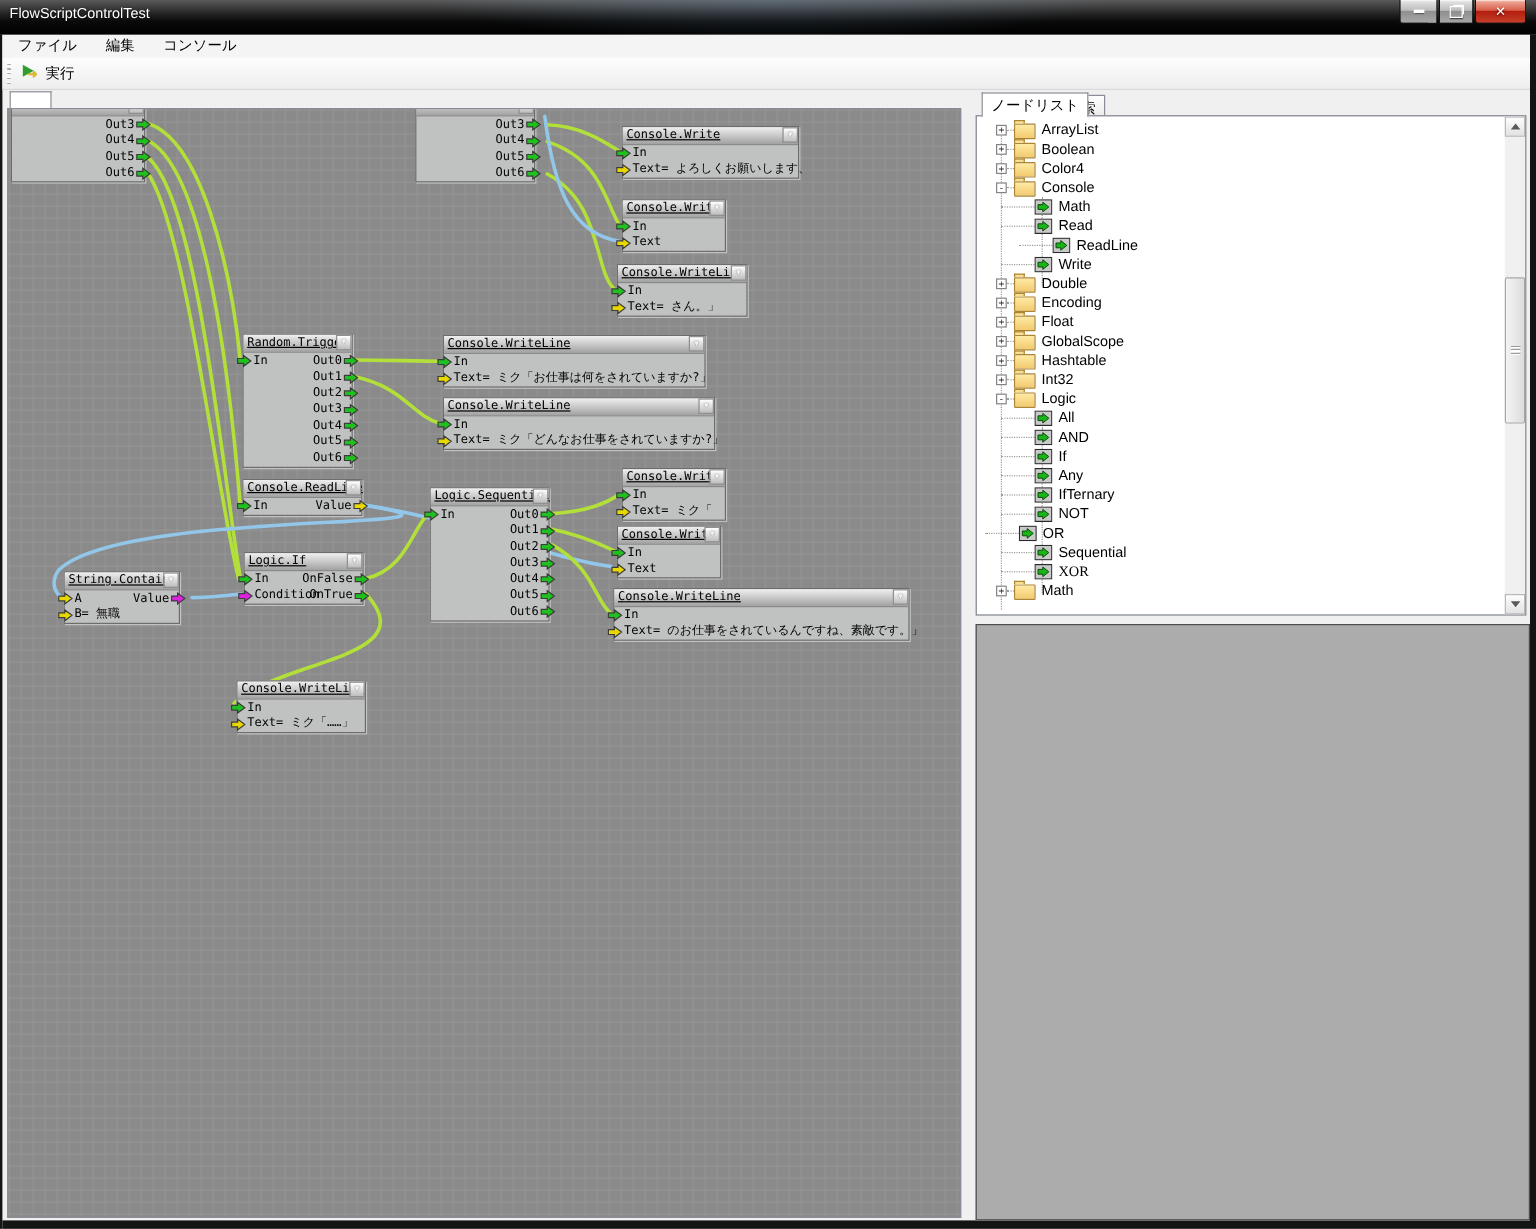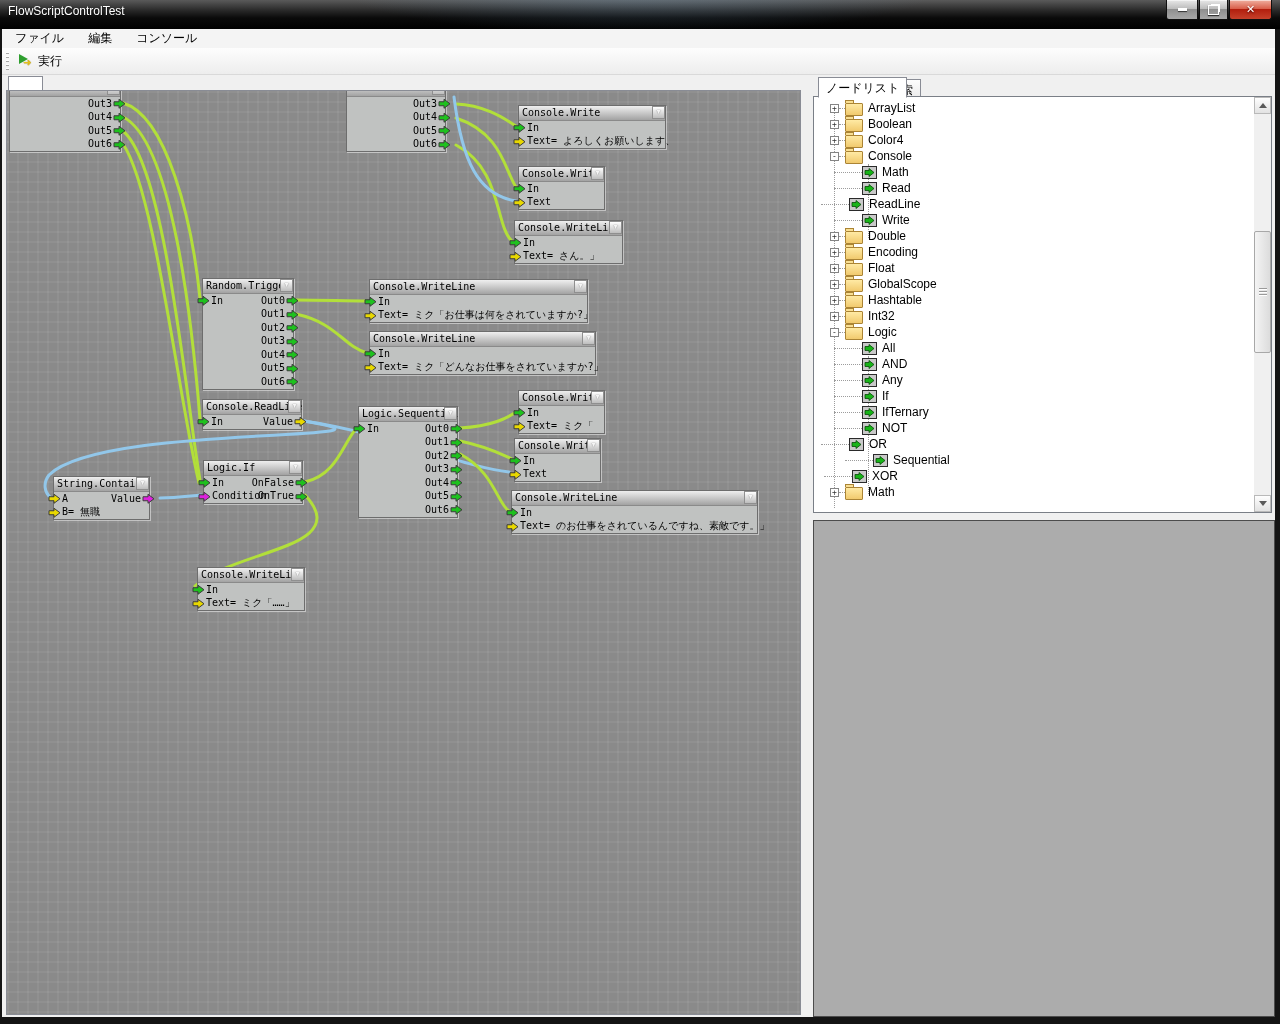--- a/index.html
+++ b/index.html
@@ -54,21 +54,21 @@
       linear-gradient(to right, rgba(255,255,255,0.05) 2px, transparent 2px),
       linear-gradient(to bottom, rgba(255,255,255,0.05) 2px, transparent 2px),
       #8a8a8a;
     background-size:10px 10px,10px 10px,auto;overflow:hidden;}
   .wires{position:absolute;left:0;top:0;z-index:1;}
   
   .node{position:absolute;z-index:2;background:#c0c2c1;border:1px solid #6d6d6d;
     box-shadow:1px 1px 0 rgba(240,240,240,0.55);
     font:10px/13.5px "DejaVu Sans Mono","Liberation Mono",monospace;color:#000;}
   .node-title{height:14px;line-height:14px;padding:0 3px;position:relative;white-space:nowrap;
-    background:linear-gradient(#efefef,#a2a2a2);border-bottom:1px solid #8a8a8a;}
+    background:linear-gradient(#efefef,#a2a2a2);border-bottom:1px solid #8a8a8a;text-decoration:underline;}
   .node-dd{position:absolute;right:0px;top:0px;width:13px;height:13px;
     background:linear-gradient(#ffffff,#bdbdbd);border:1px solid #8f8f8f;box-sizing:border-box;
     text-align:center;font-size:7px;line-height:11px;color:#f4f4f4;text-shadow:0 0 1px #555;}
   .node-row{height:13.5px;position:relative;white-space:nowrap;}
   .pl{position:absolute;left:-6px;top:50%;transform:translateY(-50%);display:flex;align-items:center;}
   .pl .lbl{margin-left:1px;}
   .pr{position:absolute;right:-6px;top:50%;transform:translateY(-50%);display:flex;align-items:center;}
   .pr .lbl{margin-right:1px;}
   
   .side-tab{position:absolute;font-size:12px;color:#000;background:linear-gradient(#fdfdfd,#ececec);
@@ -666,163 +666,163 @@
       <div class="tree-row" style="padding-left: 19px;">
         <span class="stub" style="width: 28px;"></span>
         <span style="display: flex;">
           <svg width="15" height="13" style="flex:0 0 auto">
             <rect x="0.5" y="0.5" width="14" height="12" fill="#c9c9c9" stroke="#2a2a2a"></rect>
             <path d="M3 4.5 H7 V2.5 L12 6.5 7 10.5 V8.5 H3 Z" fill="#18b418" stroke="#074807" stroke-width="0.8"></path>
           </svg>
         </span>
         <span class="tree-label">Read</span>
       </div>
+      <div class="tree-row" style="padding-left: 34px;">
+        <span class="stub" style="width: 28px;"></span>
+        <span style="display: flex;">
+          <svg width="15" height="13" style="flex:0 0 auto">
+            <rect x="0.5" y="0.5" width="14" height="12" fill="#c9c9c9" stroke="#2a2a2a"></rect>
+            <path d="M3 4.5 H7 V2.5 L12 6.5 7 10.5 V8.5 H3 Z" fill="#18b418" stroke="#074807" stroke-width="0.8"></path>
+          </svg>
+        </span>
+        <span class="tree-label">ReadLine</span>
+      </div>
+      <div class="tree-row" style="padding-left: 19px;">
+        <span class="stub" style="width: 28px;"></span>
+        <span style="display: flex;">
+          <svg width="15" height="13" style="flex:0 0 auto">
+            <rect x="0.5" y="0.5" width="14" height="12" fill="#c9c9c9" stroke="#2a2a2a"></rect>
+            <path d="M3 4.5 H7 V2.5 L12 6.5 7 10.5 V8.5 H3 Z" fill="#18b418" stroke="#074807" stroke-width="0.8"></path>
+          </svg>
+        </span>
+        <span class="tree-label">Write</span>
+      </div>
+      <div class="tree-row" style="padding-left: 15px;">
+        <div class="expander">+</div>
+        <span class="stub" style="width: 6px;"></span>
+        <div class="folder-ico"></div>
+        <span class="tree-label">Double</span>
+      </div>
+      <div class="tree-row" style="padding-left: 15px;">
+        <div class="expander">+</div>
+        <span class="stub" style="width: 6px;"></span>
+        <div class="folder-ico"></div>
+        <span class="tree-label">Encoding</span>
+      </div>
+      <div class="tree-row" style="padding-left: 15px;">
+        <div class="expander">+</div>
+        <span class="stub" style="width: 6px;"></span>
+        <div class="folder-ico"></div>
+        <span class="tree-label">Float</span>
+      </div>
+      <div class="tree-row" style="padding-left: 15px;">
+        <div class="expander">+</div>
+        <span class="stub" style="width: 6px;"></span>
+        <div class="folder-ico"></div>
+        <span class="tree-label">GlobalScope</span>
+      </div>
+      <div class="tree-row" style="padding-left: 15px;">
+        <div class="expander">+</div>
+        <span class="stub" style="width: 6px;"></span>
+        <div class="folder-ico"></div>
+        <span class="tree-label">Hashtable</span>
+      </div>
+      <div class="tree-row" style="padding-left: 15px;">
+        <div class="expander">+</div>
+        <span class="stub" style="width: 6px;"></span>
+        <div class="folder-ico"></div>
+        <span class="tree-label">Int32</span>
+      </div>
+      <div class="tree-row" style="padding-left: 15px;">
+        <div class="expander">-</div>
+        <span class="stub" style="width: 6px;"></span>
+        <div class="folder-ico"></div>
+        <span class="tree-label">Logic</span>
+      </div>
+      <div class="tree-row" style="padding-left: 19px;">
+        <span class="stub" style="width: 28px;"></span>
+        <span style="display: flex;">
+          <svg width="15" height="13" style="flex:0 0 auto">
+            <rect x="0.5" y="0.5" width="14" height="12" fill="#c9c9c9" stroke="#2a2a2a"></rect>
+            <path d="M3 4.5 H7 V2.5 L12 6.5 7 10.5 V8.5 H3 Z" fill="#18b418" stroke="#074807" stroke-width="0.8"></path>
+          </svg>
+        </span>
+        <span class="tree-label">All</span>
+      </div>
+      <div class="tree-row" style="padding-left: 19px;">
+        <span class="stub" style="width: 28px;"></span>
+        <span style="display: flex;">
+          <svg width="15" height="13" style="flex:0 0 auto">
+            <rect x="0.5" y="0.5" width="14" height="12" fill="#c9c9c9" stroke="#2a2a2a"></rect>
+            <path d="M3 4.5 H7 V2.5 L12 6.5 7 10.5 V8.5 H3 Z" fill="#18b418" stroke="#074807" stroke-width="0.8"></path>
+          </svg>
+        </span>
+        <span class="tree-label">AND</span>
+      </div>
+      <div class="tree-row" style="padding-left: 19px;">
+        <span class="stub" style="width: 28px;"></span>
+        <span style="display: flex;">
+          <svg width="15" height="13" style="flex:0 0 auto">
+            <rect x="0.5" y="0.5" width="14" height="12" fill="#c9c9c9" stroke="#2a2a2a"></rect>
+            <path d="M3 4.5 H7 V2.5 L12 6.5 7 10.5 V8.5 H3 Z" fill="#18b418" stroke="#074807" stroke-width="0.8"></path>
+          </svg>
+        </span>
+        <span class="tree-label">If</span>
+      </div>
+      <div class="tree-row" style="padding-left: 19px;">
+        <span class="stub" style="width: 28px;"></span>
+        <span style="display: flex;">
+          <svg width="15" height="13" style="flex:0 0 auto">
+            <rect x="0.5" y="0.5" width="14" height="12" fill="#c9c9c9" stroke="#2a2a2a"></rect>
+            <path d="M3 4.5 H7 V2.5 L12 6.5 7 10.5 V8.5 H3 Z" fill="#18b418" stroke="#074807" stroke-width="0.8"></path>
+          </svg>
+        </span>
+        <span class="tree-label">Any</span>
+      </div>
+      <div class="tree-row" style="padding-left: 19px;">
+        <span class="stub" style="width: 28px;"></span>
+        <span style="display: flex;">
+          <svg width="15" height="13" style="flex:0 0 auto">
+            <rect x="0.5" y="0.5" width="14" height="12" fill="#c9c9c9" stroke="#2a2a2a"></rect>
+            <path d="M3 4.5 H7 V2.5 L12 6.5 7 10.5 V8.5 H3 Z" fill="#18b418" stroke="#074807" stroke-width="0.8"></path>
+          </svg>
+        </span>
+        <span class="tree-label">IfTernary</span>
+      </div>
+      <div class="tree-row" style="padding-left: 19px;">
+        <span class="stub" style="width: 28px;"></span>
+        <span style="display: flex;">
+          <svg width="15" height="13" style="flex:0 0 auto">
+            <rect x="0.5" y="0.5" width="14" height="12" fill="#c9c9c9" stroke="#2a2a2a"></rect>
+            <path d="M3 4.5 H7 V2.5 L12 6.5 7 10.5 V8.5 H3 Z" fill="#18b418" stroke="#074807" stroke-width="0.8"></path>
+          </svg>
+        </span>
+        <span class="tree-label">NOT</span>
+      </div>
       <div class="tree-row" style="padding-left: 6px;">
         <span class="stub" style="width: 28px;"></span>
         <span style="display: flex;">
           <svg width="15" height="13" style="flex:0 0 auto">
             <rect x="0.5" y="0.5" width="14" height="12" fill="#c9c9c9" stroke="#2a2a2a"></rect>
             <path d="M3 4.5 H7 V2.5 L12 6.5 7 10.5 V8.5 H3 Z" fill="#18b418" stroke="#074807" stroke-width="0.8"></path>
           </svg>
         </span>
-        <span class="tree-label">ReadLine</span>
-      </div>
-      <div class="tree-row" style="padding-left: 19px;">
-        <span class="stub" style="width: 28px;"></span>
-        <span style="display: flex;">
-          <svg width="15" height="13" style="flex:0 0 auto">
-            <rect x="0.5" y="0.5" width="14" height="12" fill="#c9c9c9" stroke="#2a2a2a"></rect>
-            <path d="M3 4.5 H7 V2.5 L12 6.5 7 10.5 V8.5 H3 Z" fill="#18b418" stroke="#074807" stroke-width="0.8"></path>
-          </svg>
-        </span>
-        <span class="tree-label">Write</span>
-      </div>
-      <div class="tree-row" style="padding-left: 15px;">
-        <div class="expander">+</div>
-        <span class="stub" style="width: 6px;"></span>
-        <div class="folder-ico"></div>
-        <span class="tree-label">Double</span>
-      </div>
-      <div class="tree-row" style="padding-left: 15px;">
-        <div class="expander">+</div>
-        <span class="stub" style="width: 6px;"></span>
-        <div class="folder-ico"></div>
-        <span class="tree-label">Encoding</span>
-      </div>
-      <div class="tree-row" style="padding-left: 15px;">
-        <div class="expander">+</div>
-        <span class="stub" style="width: 6px;"></span>
-        <div class="folder-ico"></div>
-        <span class="tree-label">Float</span>
-      </div>
-      <div class="tree-row" style="padding-left: 15px;">
-        <div class="expander">+</div>
-        <span class="stub" style="width: 6px;"></span>
-        <div class="folder-ico"></div>
-        <span class="tree-label">GlobalScope</span>
-      </div>
-      <div class="tree-row" style="padding-left: 15px;">
-        <div class="expander">+</div>
-        <span class="stub" style="width: 6px;"></span>
-        <div class="folder-ico"></div>
-        <span class="tree-label">Hashtable</span>
-      </div>
-      <div class="tree-row" style="padding-left: 15px;">
-        <div class="expander">+</div>
-        <span class="stub" style="width: 6px;"></span>
-        <div class="folder-ico"></div>
-        <span class="tree-label">Int32</span>
-      </div>
-      <div class="tree-row" style="padding-left: 15px;">
-        <div class="expander">-</div>
-        <span class="stub" style="width: 6px;"></span>
-        <div class="folder-ico"></div>
-        <span class="tree-label">Logic</span>
-      </div>
-      <div class="tree-row" style="padding-left: 19px;">
-        <span class="stub" style="width: 28px;"></span>
-        <span style="display: flex;">
-          <svg width="15" height="13" style="flex:0 0 auto">
-            <rect x="0.5" y="0.5" width="14" height="12" fill="#c9c9c9" stroke="#2a2a2a"></rect>
-            <path d="M3 4.5 H7 V2.5 L12 6.5 7 10.5 V8.5 H3 Z" fill="#18b418" stroke="#074807" stroke-width="0.8"></path>
-          </svg>
-        </span>
-        <span class="tree-label">All</span>
-      </div>
-      <div class="tree-row" style="padding-left: 19px;">
-        <span class="stub" style="width: 28px;"></span>
-        <span style="display: flex;">
-          <svg width="15" height="13" style="flex:0 0 auto">
-            <rect x="0.5" y="0.5" width="14" height="12" fill="#c9c9c9" stroke="#2a2a2a"></rect>
-            <path d="M3 4.5 H7 V2.5 L12 6.5 7 10.5 V8.5 H3 Z" fill="#18b418" stroke="#074807" stroke-width="0.8"></path>
-          </svg>
-        </span>
-        <span class="tree-label">AND</span>
-      </div>
-      <div class="tree-row" style="padding-left: 19px;">
-        <span class="stub" style="width: 28px;"></span>
-        <span style="display: flex;">
-          <svg width="15" height="13" style="flex:0 0 auto">
-            <rect x="0.5" y="0.5" width="14" height="12" fill="#c9c9c9" stroke="#2a2a2a"></rect>
-            <path d="M3 4.5 H7 V2.5 L12 6.5 7 10.5 V8.5 H3 Z" fill="#18b418" stroke="#074807" stroke-width="0.8"></path>
-          </svg>
-        </span>
-        <span class="tree-label">Any</span>
-      </div>
-      <div class="tree-row" style="padding-left: 19px;">
-        <span class="stub" style="width: 28px;"></span>
-        <span style="display: flex;">
-          <svg width="15" height="13" style="flex:0 0 auto">
-            <rect x="0.5" y="0.5" width="14" height="12" fill="#c9c9c9" stroke="#2a2a2a"></rect>
-            <path d="M3 4.5 H7 V2.5 L12 6.5 7 10.5 V8.5 H3 Z" fill="#18b418" stroke="#074807" stroke-width="0.8"></path>
-          </svg>
-        </span>
-        <span class="tree-label">If</span>
-      </div>
-      <div class="tree-row" style="padding-left: 19px;">
-        <span class="stub" style="width: 28px;"></span>
-        <span style="display: flex;">
-          <svg width="15" height="13" style="flex:0 0 auto">
-            <rect x="0.5" y="0.5" width="14" height="12" fill="#c9c9c9" stroke="#2a2a2a"></rect>
-            <path d="M3 4.5 H7 V2.5 L12 6.5 7 10.5 V8.5 H3 Z" fill="#18b418" stroke="#074807" stroke-width="0.8"></path>
-          </svg>
-        </span>
-        <span class="tree-label">IfTernary</span>
-      </div>
-      <div class="tree-row" style="padding-left: 19px;">
-        <span class="stub" style="width: 28px;"></span>
-        <span style="display: flex;">
-          <svg width="15" height="13" style="flex:0 0 auto">
-            <rect x="0.5" y="0.5" width="14" height="12" fill="#c9c9c9" stroke="#2a2a2a"></rect>
-            <path d="M3 4.5 H7 V2.5 L12 6.5 7 10.5 V8.5 H3 Z" fill="#18b418" stroke="#074807" stroke-width="0.8"></path>
-          </svg>
-        </span>
-        <span class="tree-label">NOT</span>
-      </div>
-      <div class="tree-row" style="padding-left: 6px;">
-        <span class="stub" style="width: 28px;"></span>
-        <span style="display: flex;">
-          <svg width="15" height="13" style="flex:0 0 auto">
-            <rect x="0.5" y="0.5" width="14" height="12" fill="#c9c9c9" stroke="#2a2a2a"></rect>
-            <path d="M3 4.5 H7 V2.5 L12 6.5 7 10.5 V8.5 H3 Z" fill="#18b418" stroke="#074807" stroke-width="0.8"></path>
-          </svg>
-        </span>
         <span class="tree-label">OR</span>
       </div>
-      <div class="tree-row" style="padding-left: 30px;">
+      <div class="tree-row" style="padding-left: 19px;">
         <span class="stub" style="width: 28px;"></span>
         <span style="display: flex;">
           <svg width="15" height="13" style="flex:0 0 auto">
             <rect x="0.5" y="0.5" width="14" height="12" fill="#c9c9c9" stroke="#2a2a2a"></rect>
             <path d="M3 4.5 H7 V2.5 L12 6.5 7 10.5 V8.5 H3 Z" fill="#18b418" stroke="#074807" stroke-width="0.8"></path>
           </svg>
         </span>
         <span class="tree-label">Sequential</span>
       </div>
-      <div class="tree-row" style="padding-left: 9px;">
+      <div class="tree-row" style="padding-left: 19px; font-family: Liberation Serif, serif;">
         <span class="stub" style="width: 28px;"></span>
         <span style="display: flex;">
           <svg width="15" height="13" style="flex:0 0 auto">
             <rect x="0.5" y="0.5" width="14" height="12" fill="#c9c9c9" stroke="#2a2a2a"></rect>
             <path d="M3 4.5 H7 V2.5 L12 6.5 7 10.5 V8.5 H3 Z" fill="#18b418" stroke="#074807" stroke-width="0.8"></path>
           </svg>
         </span>
         <span class="tree-label">XOR</span>
       </div>
       <div class="tree-row" style="padding-left: 15px;">

